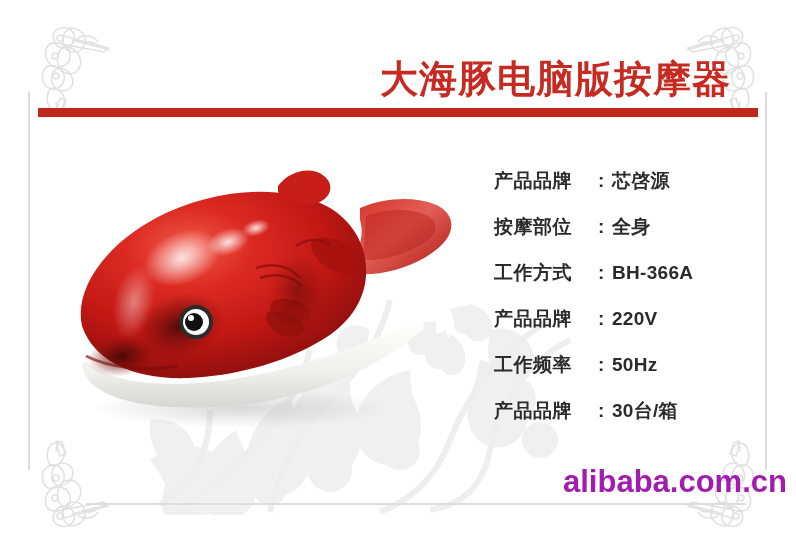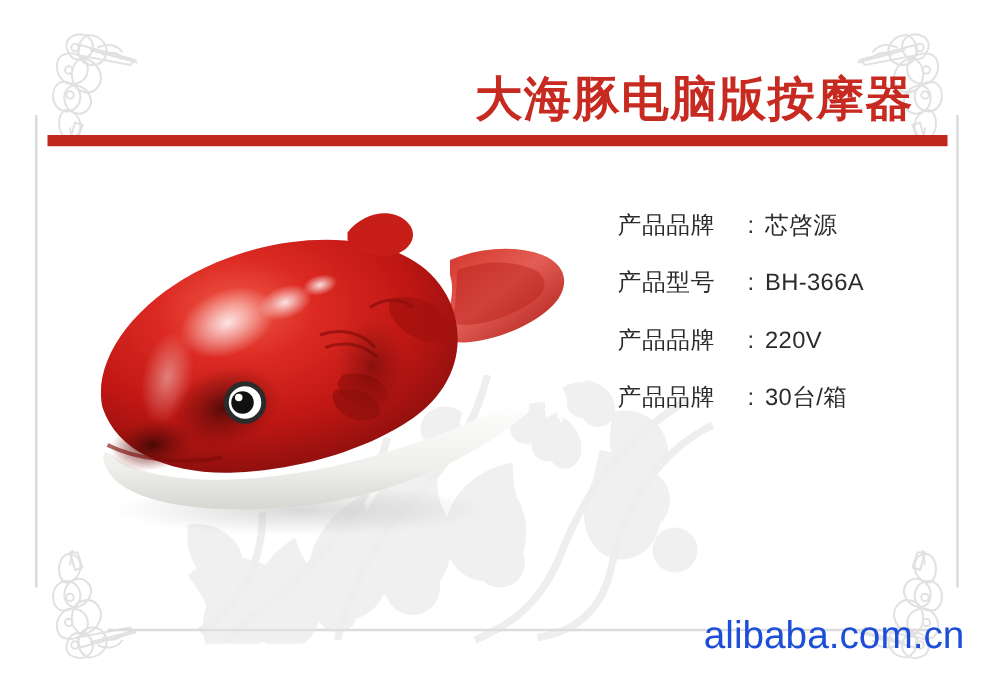--- a/index.html
+++ b/index.html
@@ -84,20 +84,21 @@
     position: absolute;
     left: 494px;
     top: 158px;
     width: 260px;
   }
   .spec-row {
     position: relative;
     height: 46px;
     line-height: 46px;
     white-space: nowrap;
+    font-weight: bold;
   }
   .spec-label {
     display: inline-block;
     width: 104px;
     font-size: 19px;
     color: #2b2b2b;
     letter-spacing: 0.5px;
   }
   .spec-colon {
     display: inline-block;
@@ -109,25 +110,26 @@
     display: inline-block;
     font-size: 19px;
     color: #2b2b2b;
     letter-spacing: 0.3px;
   }
 
   
   .watermark {
     position: absolute;
     left: 563px;
-    top: 490px;
+    top: 464px;
     font-size: 31px;
-    color: #1d4ed8;
+    color: #a21caf;
     letter-spacing: 0px;
     white-space: nowrap;
+    font-weight: bold;
   }
 </style>
 </head>
 <body>
 
 <div id="page">
 
   <div class="frame-line frame-left"></div>
   <div class="frame-line frame-right"></div>
   <div class="frame-line frame-bottom"></div>
@@ -337,30 +339,36 @@
       <circle cx="131" cy="168" r="3" fill="#ffffff"></circle>
     </g>
   </svg>
 
   <div class="specs">
 
     <div class="spec-row">
       <span class="spec-label">产品品牌</span><span class="spec-colon">:</span><span class="spec-value">芯啓源</span>
     </div>
 
-
-
-    <div class="spec-row">
-      <span class="spec-label">产品型号</span><span class="spec-colon">:</span><span class="spec-value">BH-366A</span>
+    <div class="spec-row">
+      <span class="spec-label">按摩部位</span><span class="spec-colon">:</span><span class="spec-value">全身</span>
+    </div>
+
+
+    <div class="spec-row">
+      <span class="spec-label">工作方式</span><span class="spec-colon">:</span><span class="spec-value">BH-366A</span>
     </div>
 
     <div class="spec-row">
       <span class="spec-label">产品品牌</span><span class="spec-colon">:</span><span class="spec-value">220V</span>
     </div>
 
+    <div class="spec-row">
+      <span class="spec-label">工作频率</span><span class="spec-colon">:</span><span class="spec-value">50Hz</span>
+    </div>
 
     <div class="spec-row">
       <span class="spec-label">产品品牌</span><span class="spec-colon">:</span><span class="spec-value">30台/箱</span>
     </div>
 
   </div>
 
   <div class="watermark">alibaba.com.cn</div>
 
 </div>

